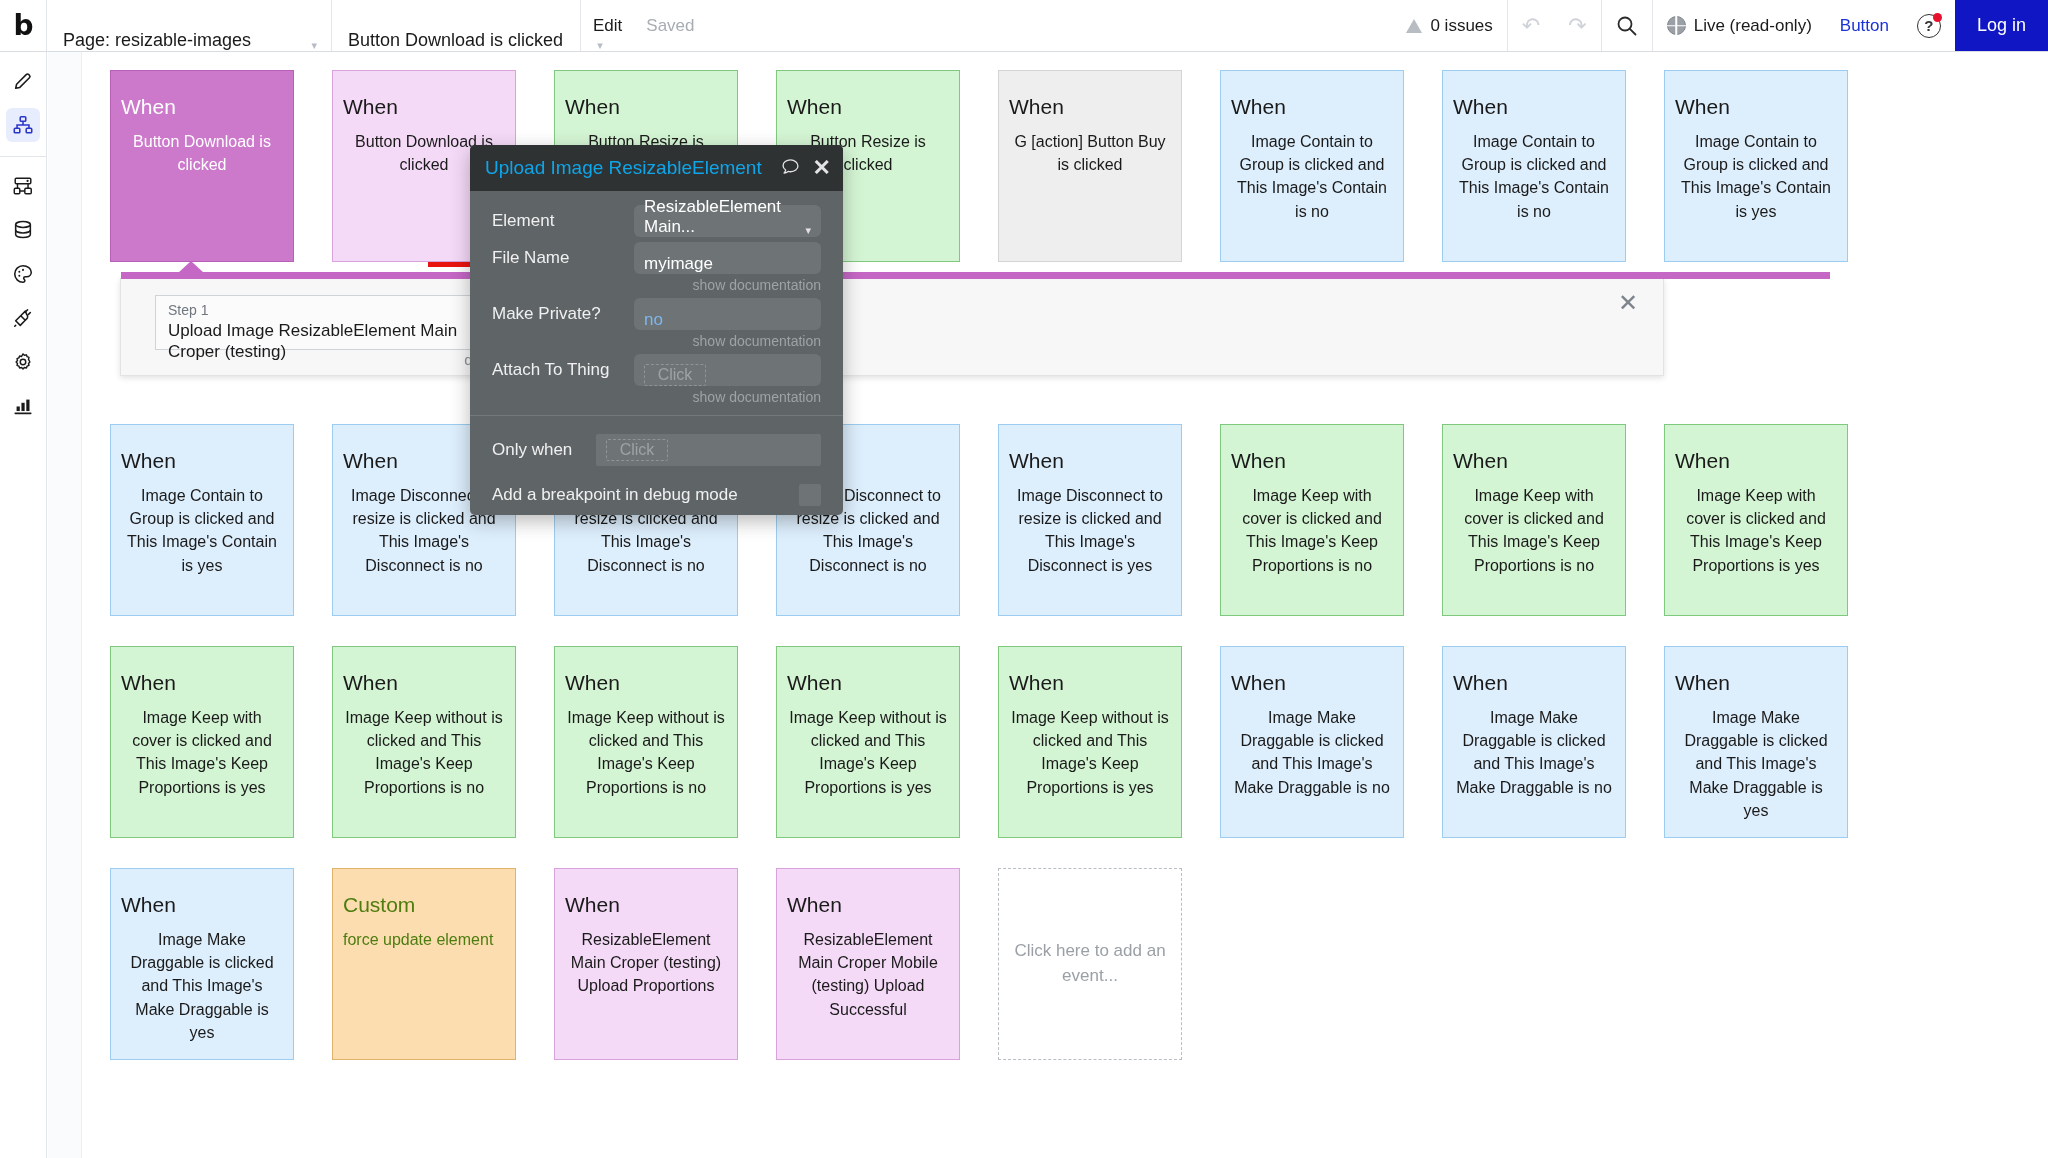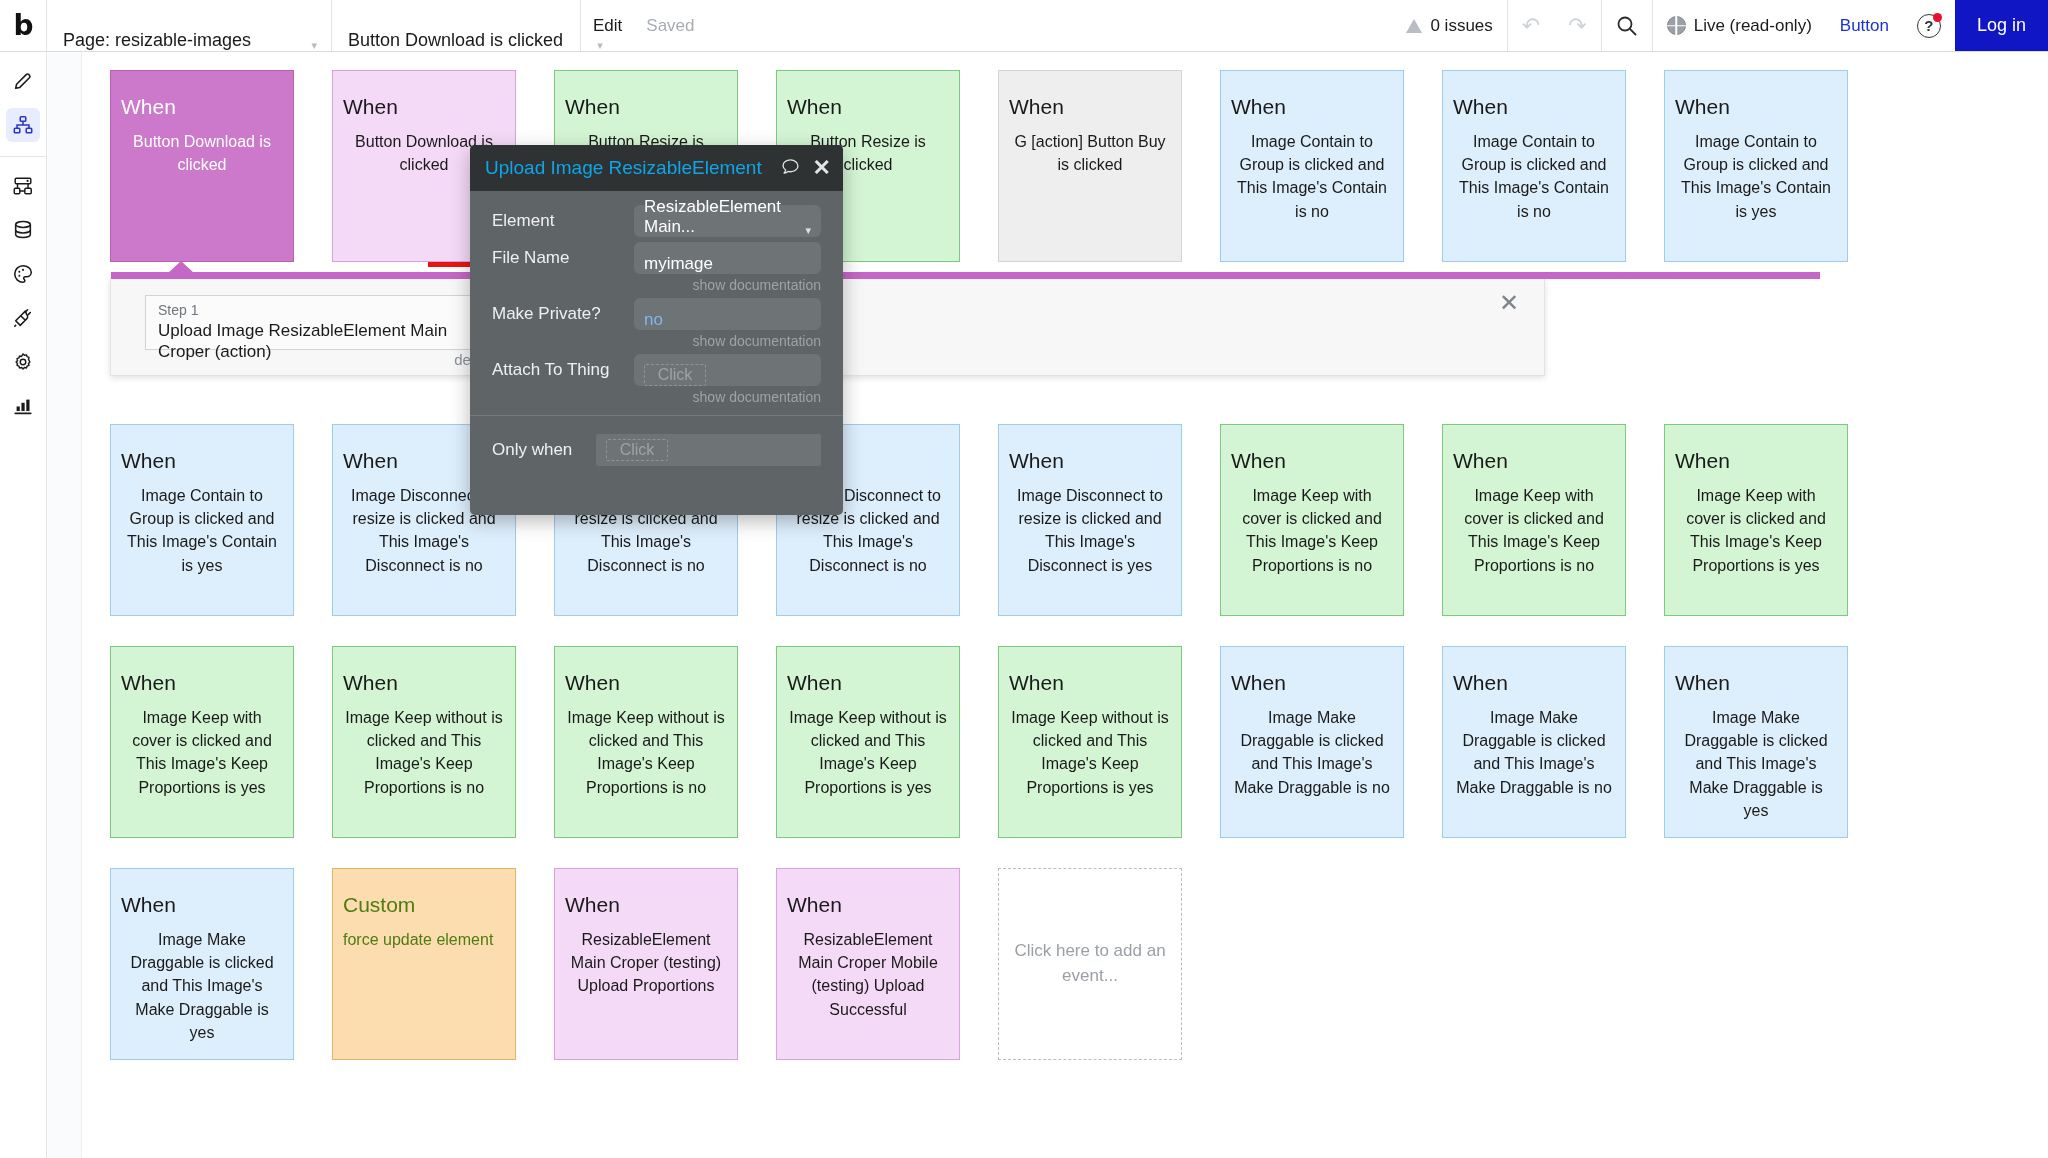--- a/index.html
+++ b/index.html
@@ -546,27 +546,27 @@
       </div>
       <div class="card c-lilac" style="left: 728px; top: 816px; width: 184px; height: 192px;">
         <div class="when">When</div>
         <div class="desc">ResizableElement Main Croper Mobile (testing) Upload Successful</div>
       </div>
       <div class="card c-dashed" style="left: 950px; top: 816px; width: 184px; height: 192px;">
         <div class="desc">Click here to add an event...</div>
       </div>
     </div>
 
-  <div class="wf-panel" style="left: 62px; top: 226px; width: 1435px; height: 98px; padding-left: 28px;">
+  <div class="wf-panel" style="left: 72px; top: 226px; width: 1544px; height: 98px; padding-left: 28px;">
     <div class="wf-topline" style="width: 1709px;"></div>
     <div class="wf-caret"></div>
 
     <div class="wf-step" style="left: 34px; top: 16px; width: 360px; height: 55px;">
       <div class="step-n">Step 1</div>
-      <div class="step-t">Upload Image ResizableElement Main Croper (action)</div>
+      <div class="step-t">Upload Image ResizableElement Main Croper (testing)</div>
       <div class="step-del">delete</div>
     </div>
 
     <div class="wf-close">✕</div>
   </div>
 </div>
 
 <div class="red-arrow">
   <div class="shaft"></div>
   <div class="head"></div>
@@ -627,15 +627,19 @@
 
     <div class="m-divider"></div>
 
     <div class="m-onlywhen">
       <div class="ow-label">Only when</div>
       <div class="ow-box">
         <span class="m-click">Click</span>
       </div>
     </div>
 
+    <div class="m-break">
+      <div class="bk-label">Add a breakpoint in debug mode</div>
+      <div class="bk-cb"></div>
+    </div>
 
   </div>
 </div>
 
 </body></html>

